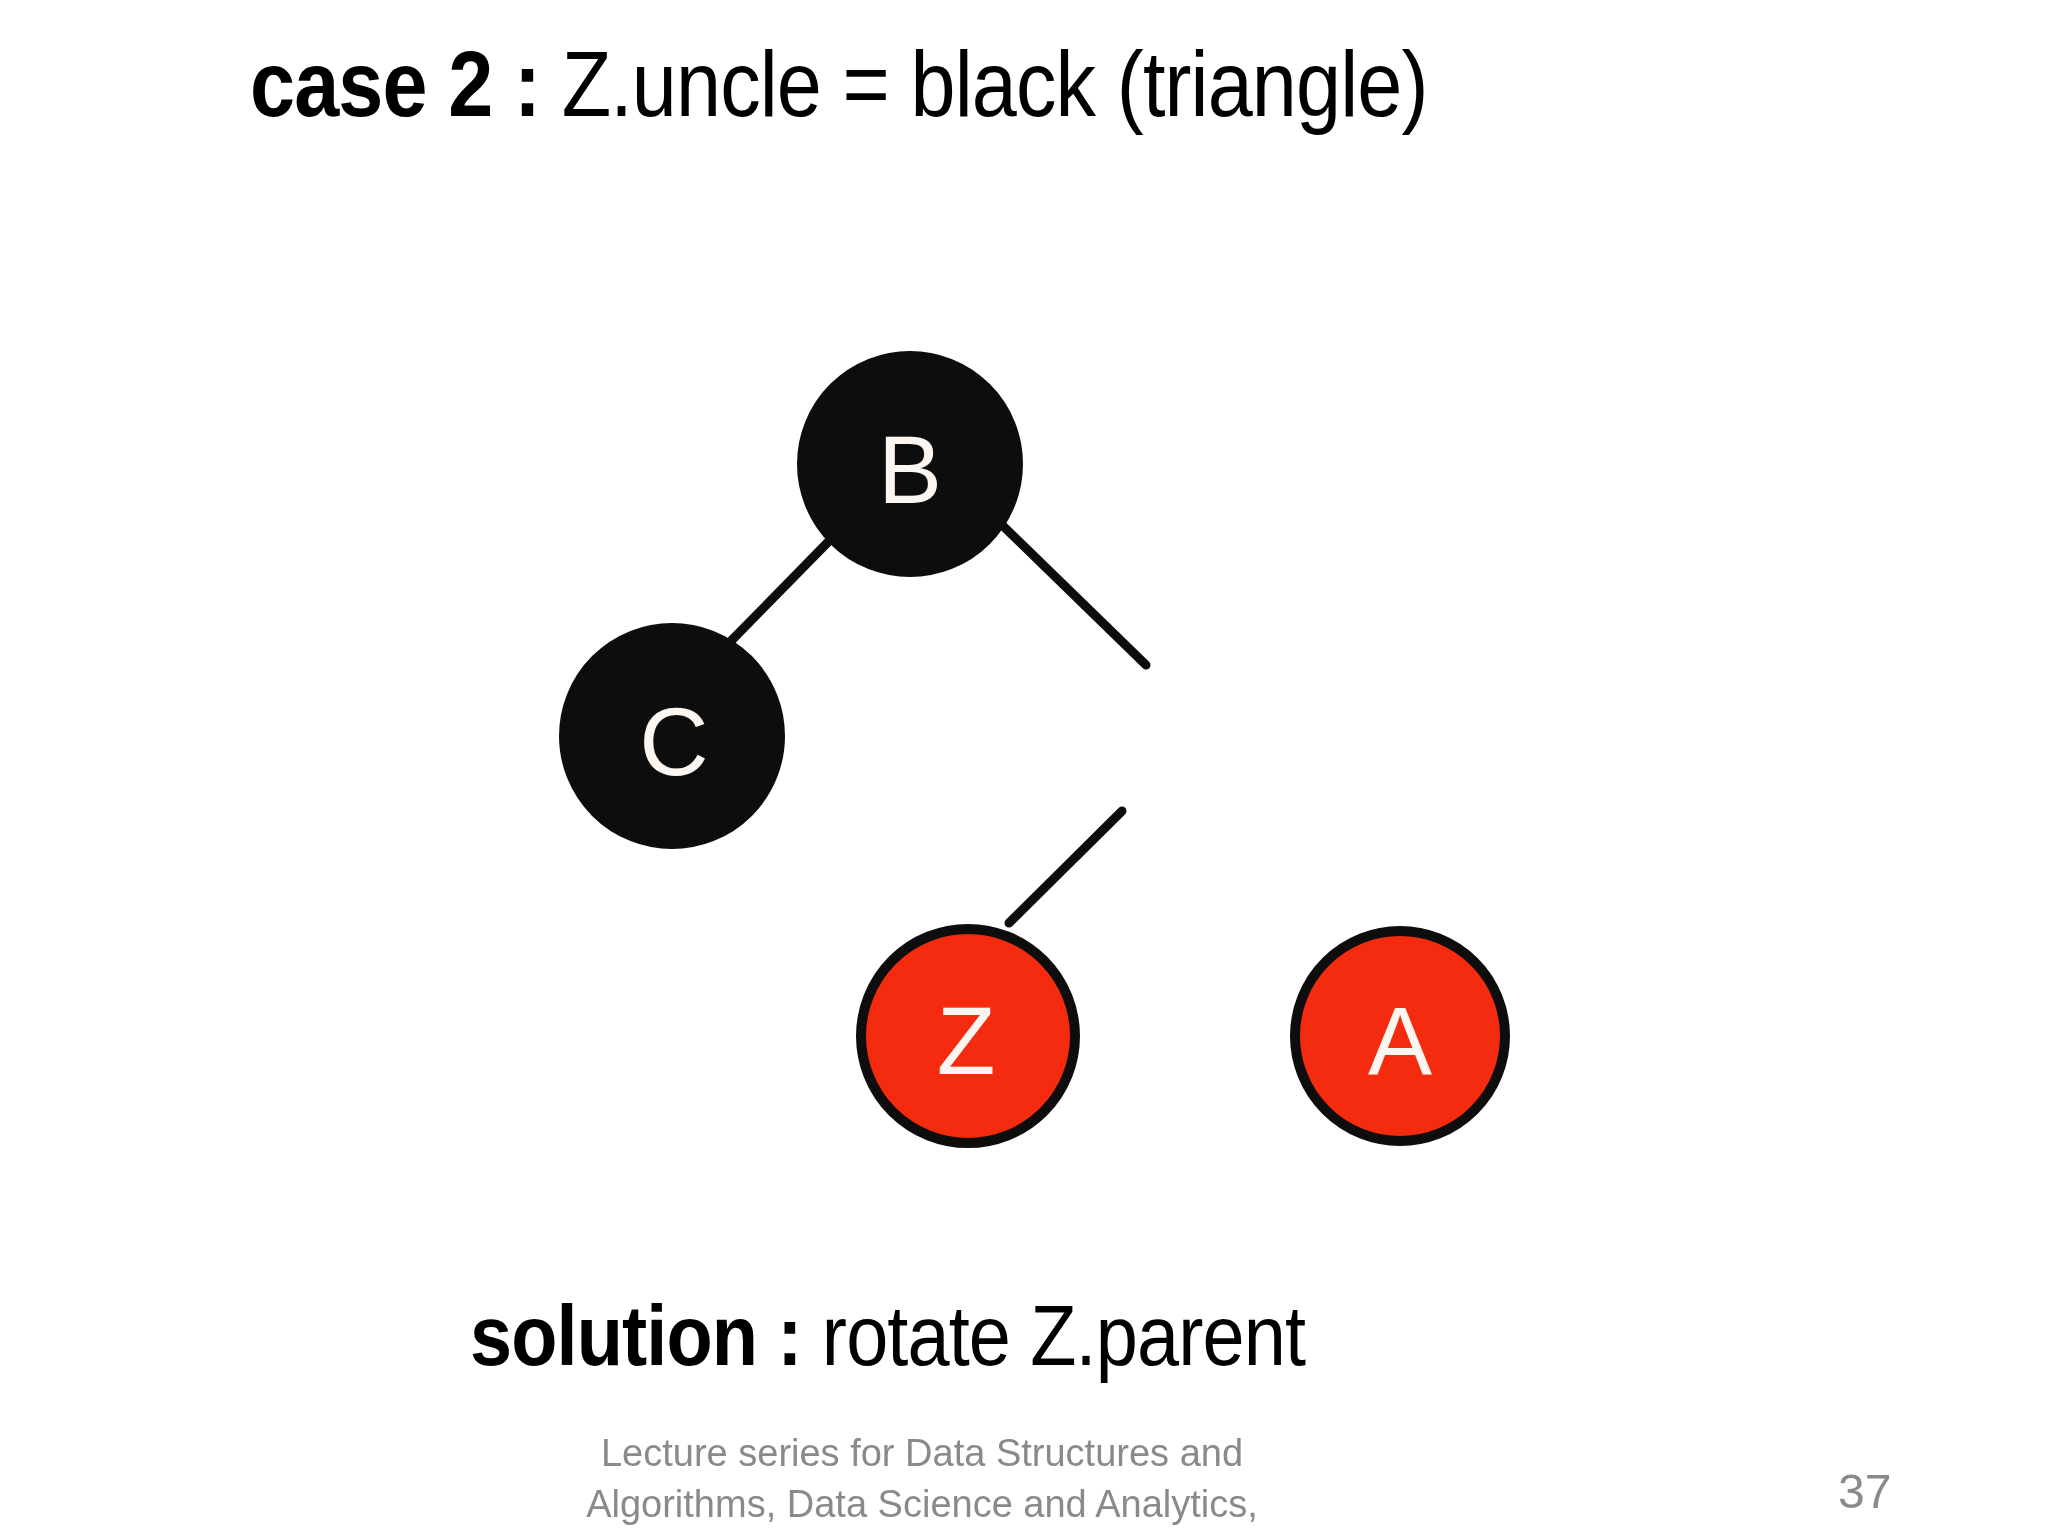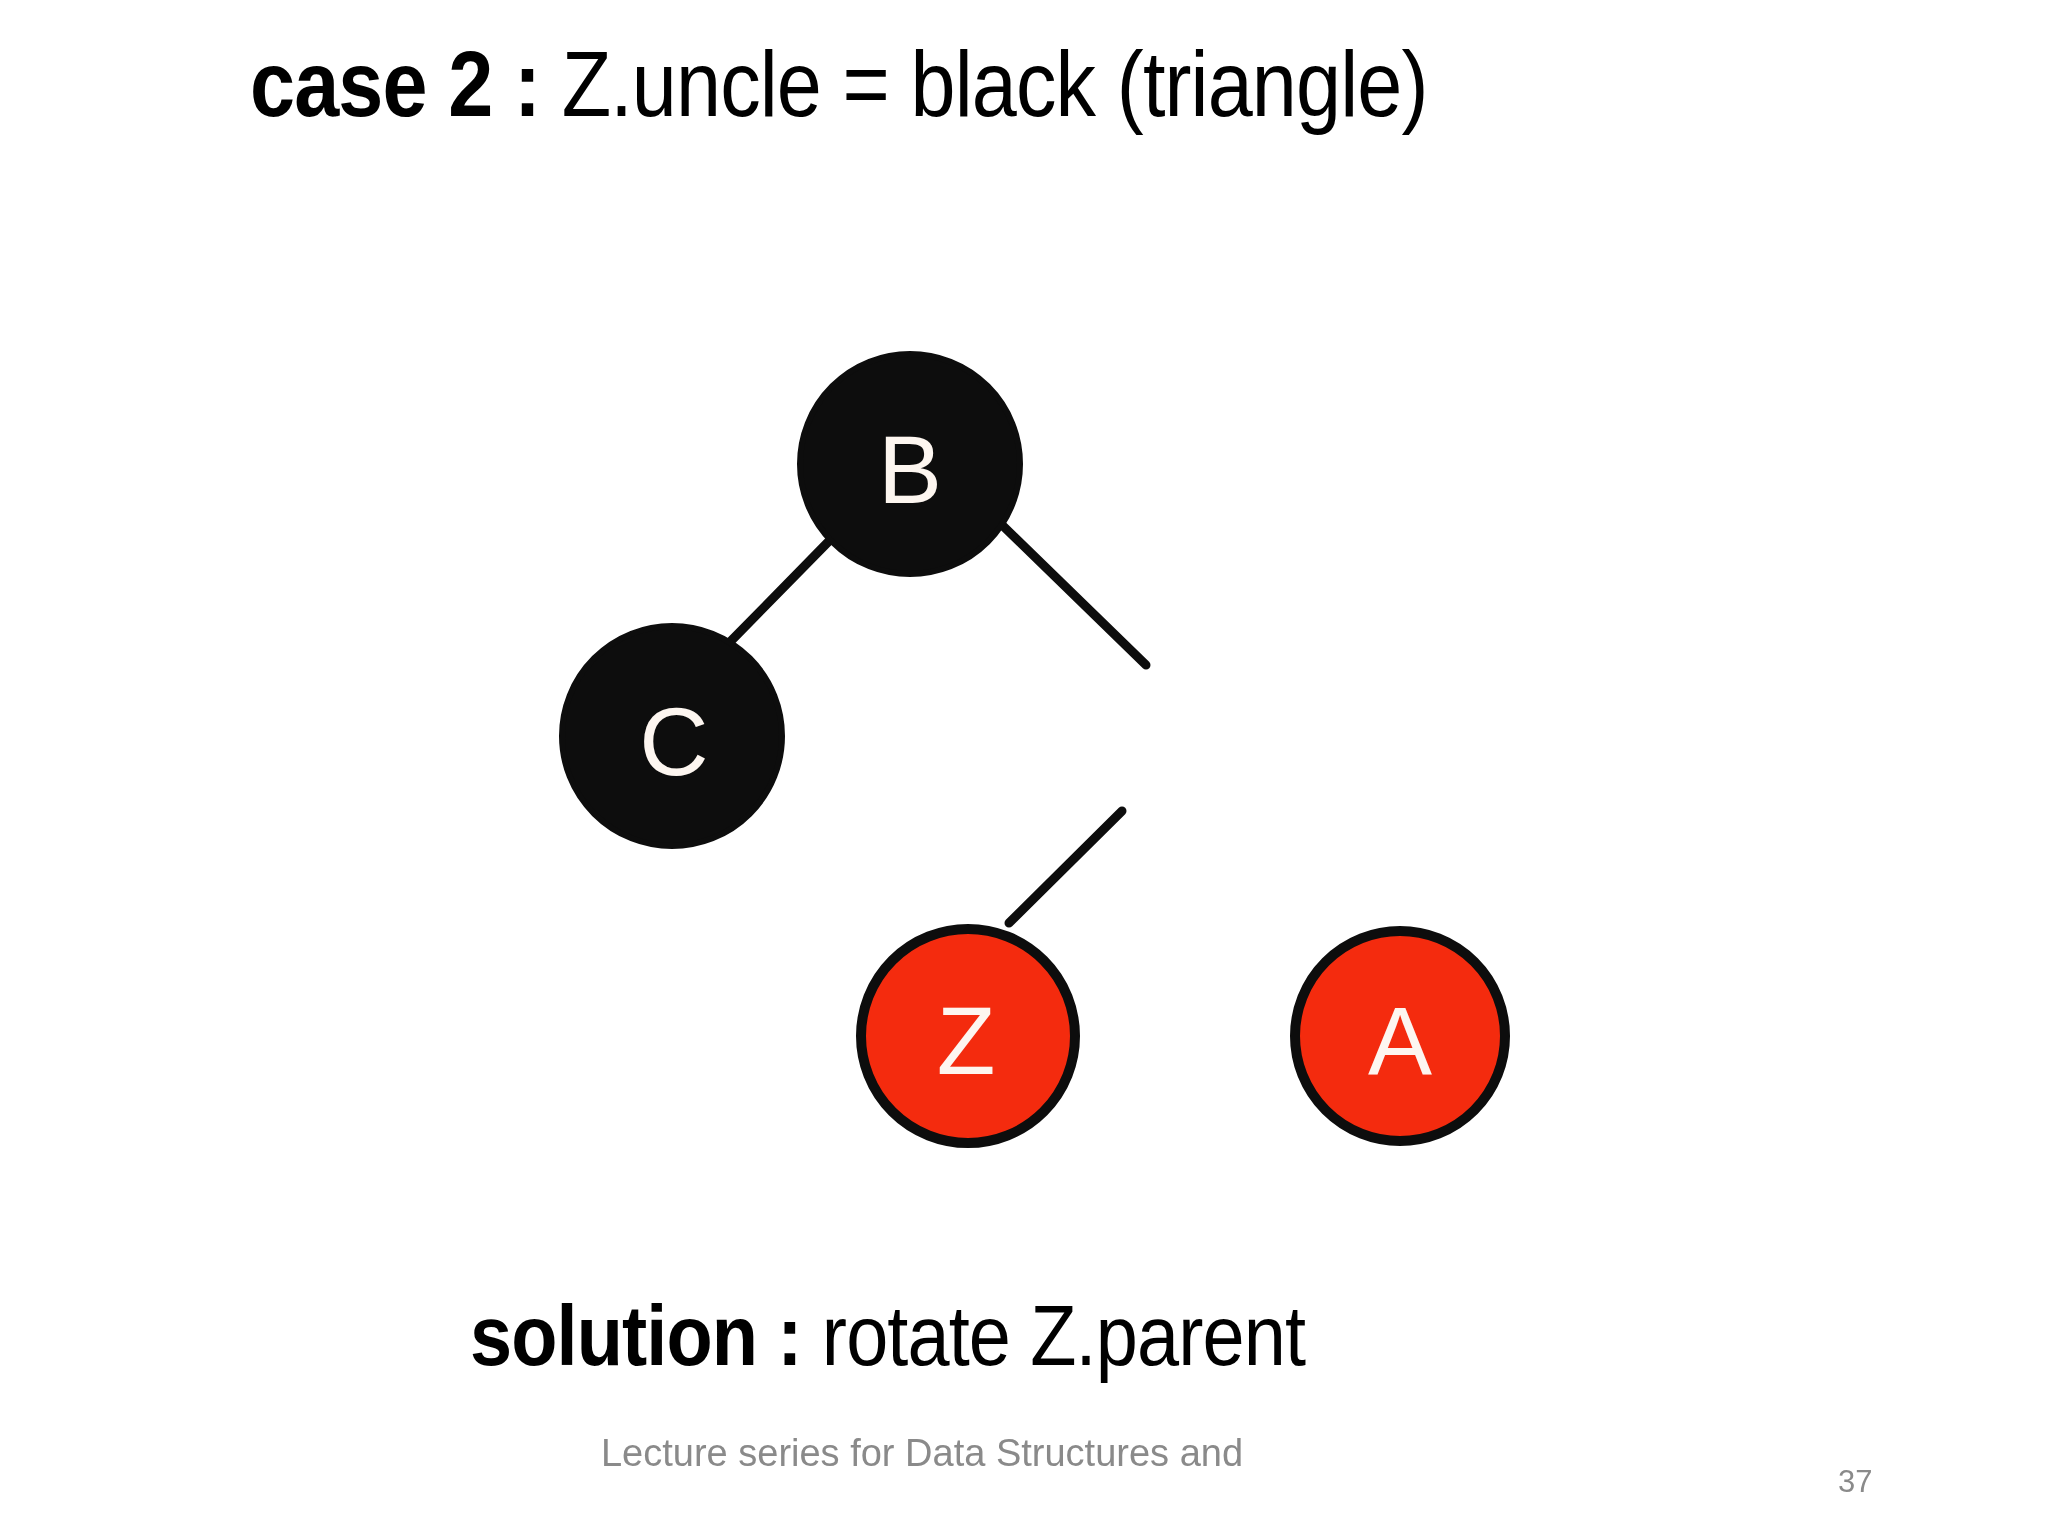--- a/index.html
+++ b/index.html
@@ -93,21 +93,21 @@
     line-height: 1.34;
     color: #8a8a8a;
   }
   .footer .fline { display: block; }
 
   .page-number {
     position: absolute;
     left: 1838px;
     top: 1440px;
     font-family: "Liberation Sans", sans-serif;
-    font-size: 31px;
+    font-size: 48px;
     color: #8a8a8a;
   }
 </style>
 </head>
 <body>
 
 <div id="slide">
 
   <div class="title">
     <span class="lead">case 2 : </span><span class="rest">Z.uncle = black (triangle)</span>
@@ -144,17 +144,18 @@
 
     </svg>
   </div>
 
   <div class="solution">
     <span class="lead">solution : </span><span class="rest">rotate Z.parent</span>
   </div>
 
   <div class="footer">
     <span class="fline">Lecture series for Data Structures and</span>
+    <span class="fline">Algorithms, Data Science and Analytics,</span>
   </div>
 
   <div class="page-number">37</div>
 
 </div>
 
 </body></html>

